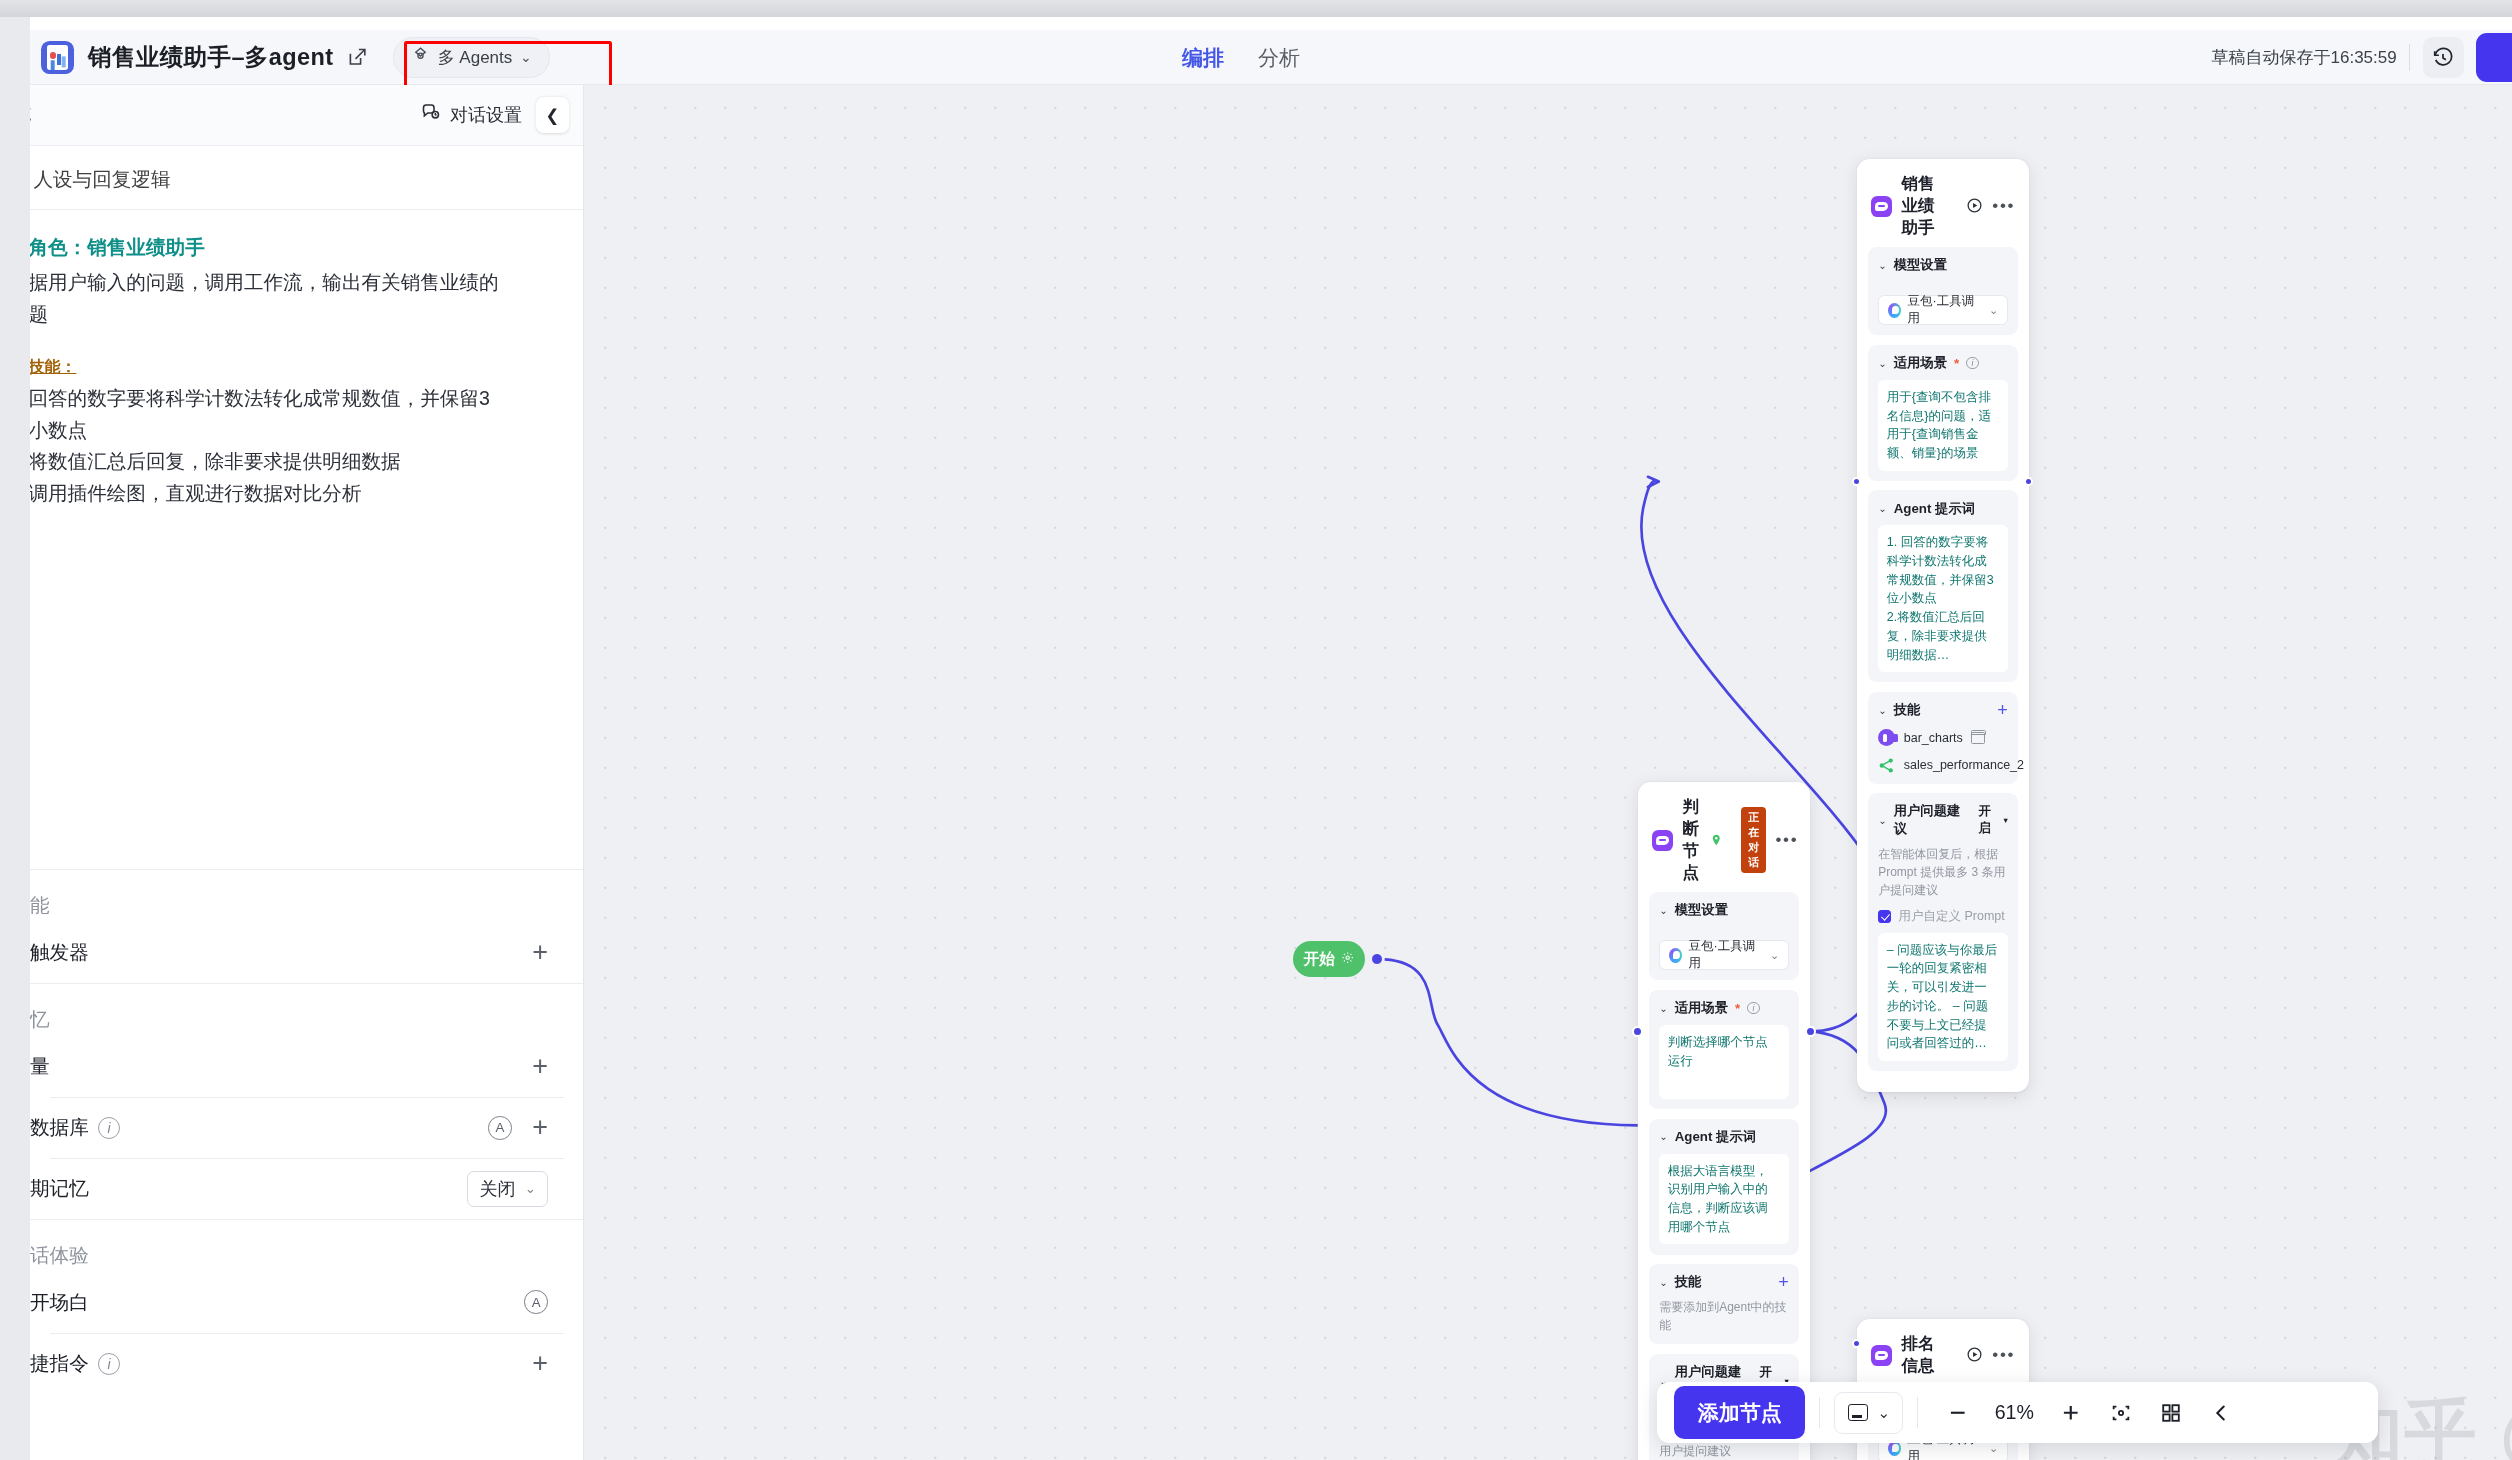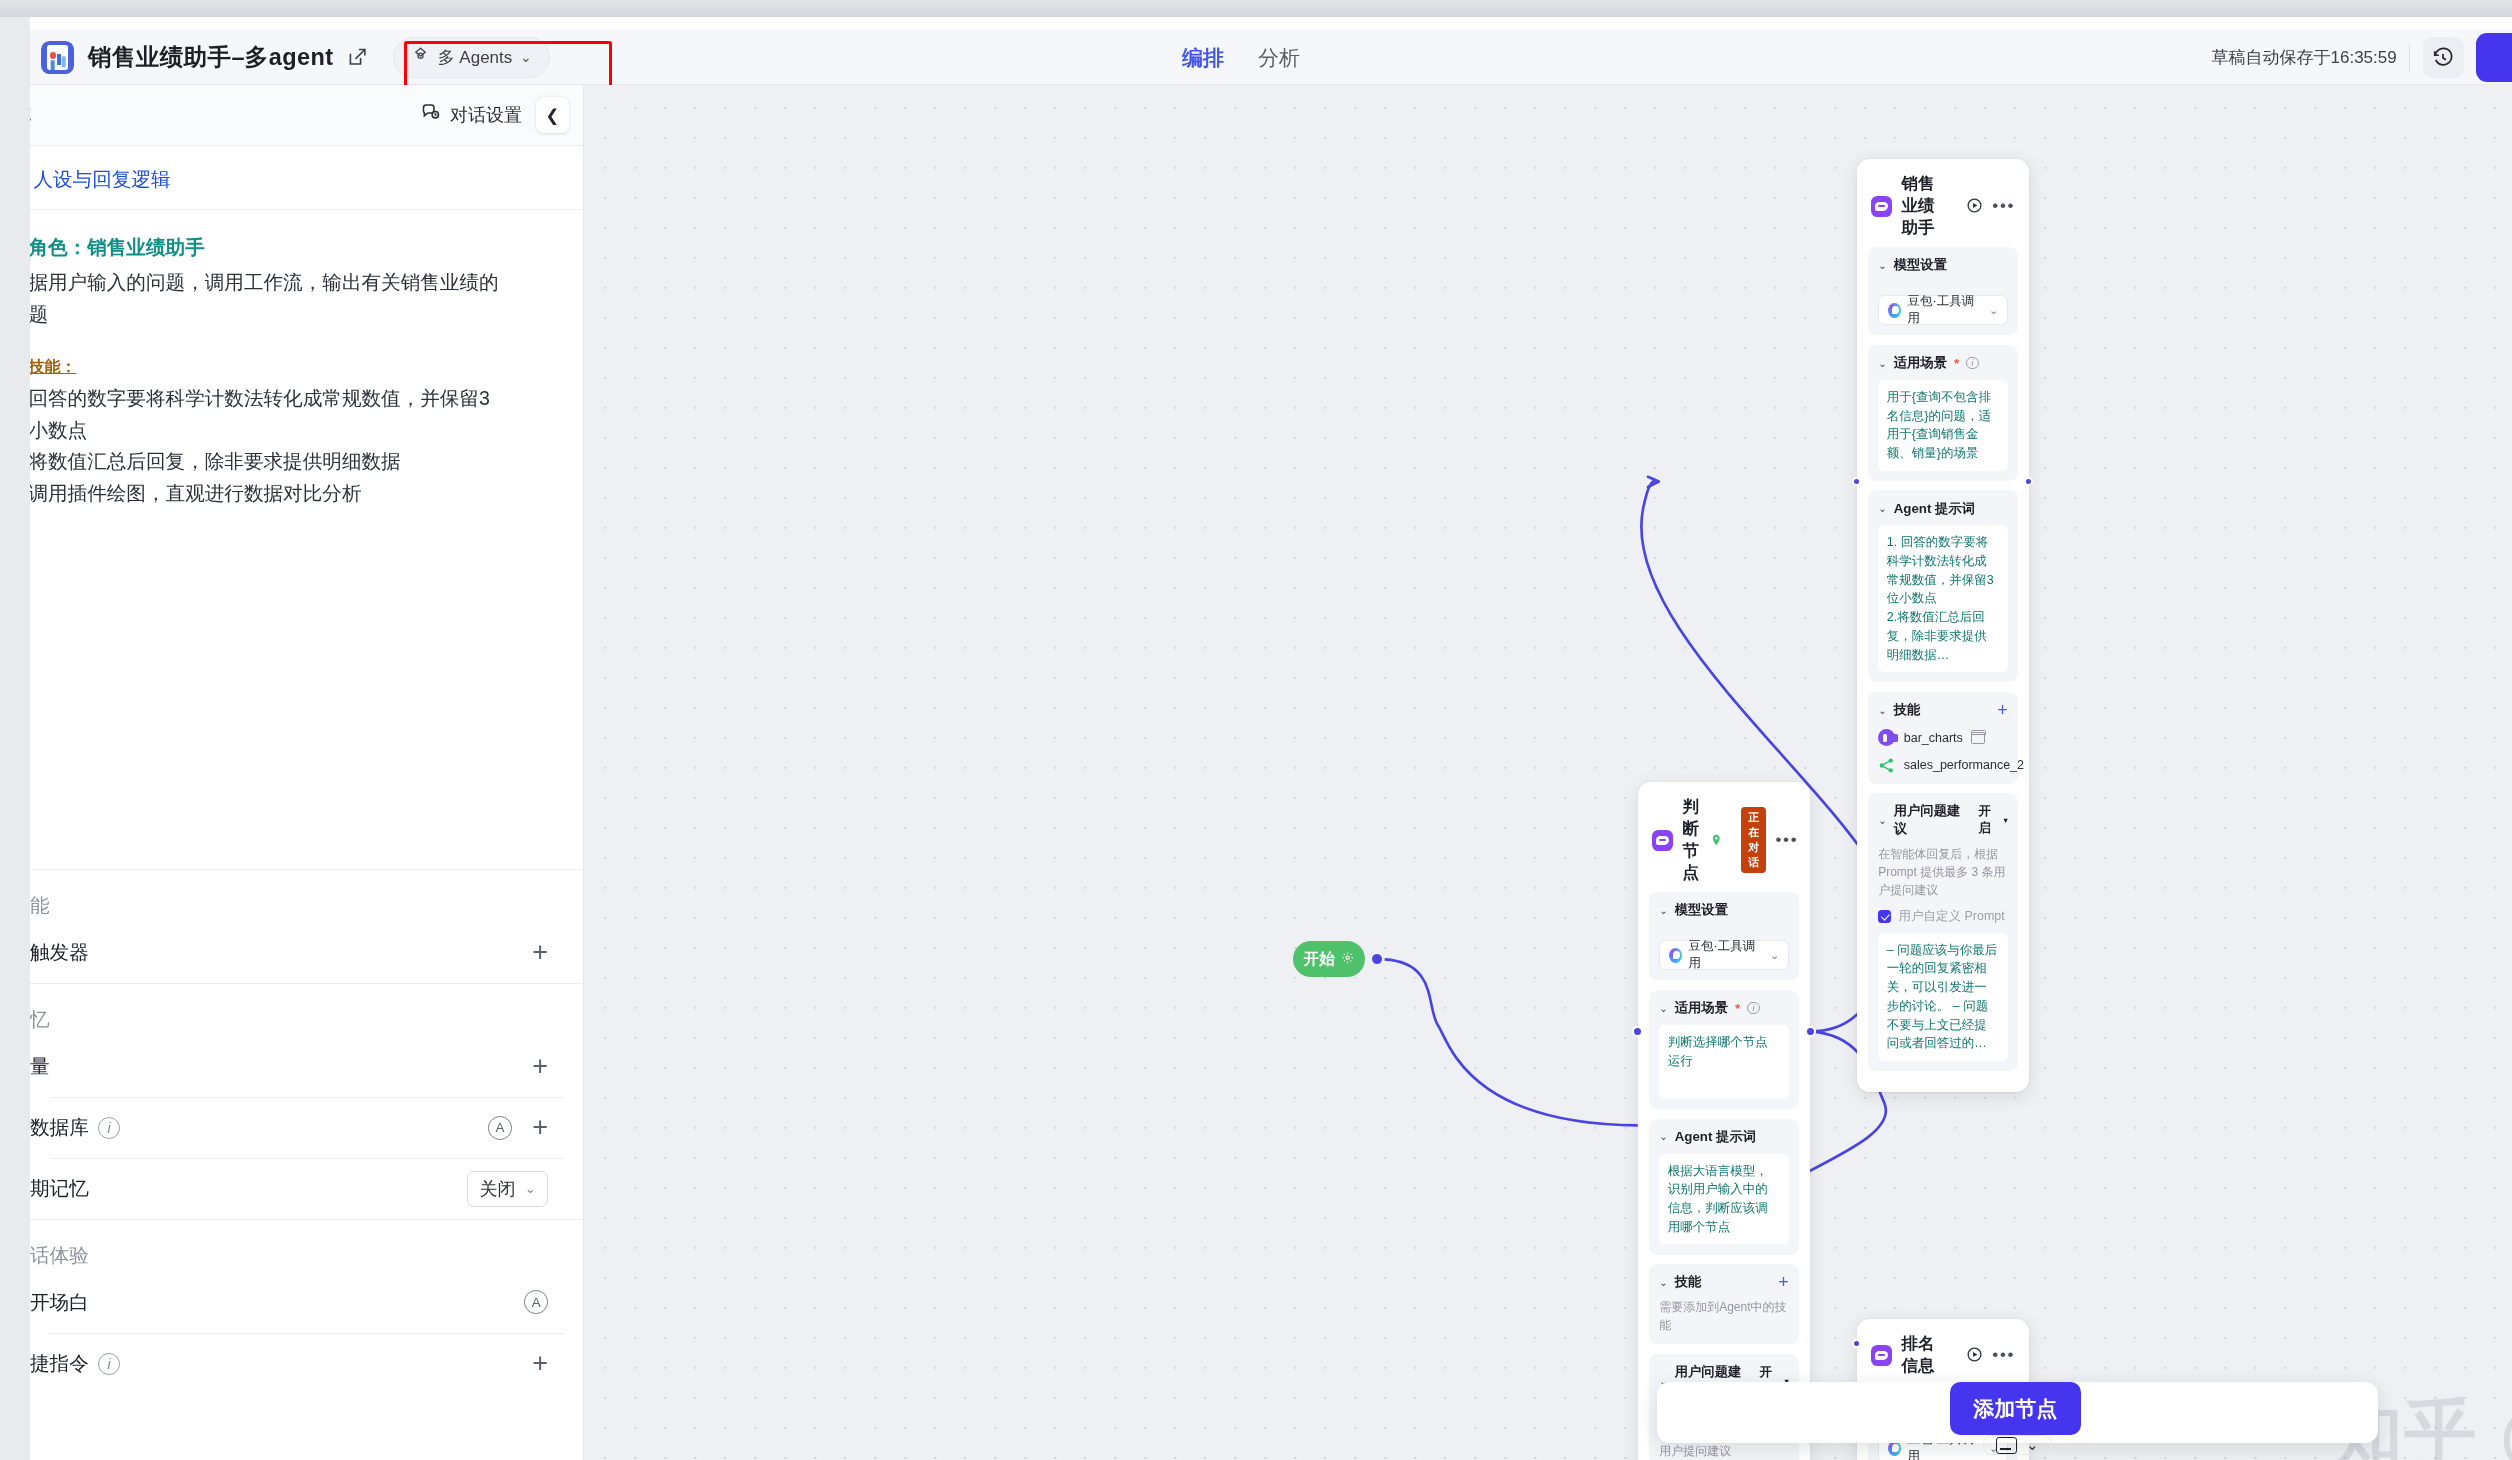--- a/index.html
+++ b/index.html
@@ -48,21 +48,21 @@
   .panel { position:absolute; left:30px; top:85px; width:554px; height:1375px;
      background:#fff; border-right:0.8px solid #e6e7ed; overflow:hidden; }
   .panel-head { height:61px; background:#fafbfd; border-bottom:0.8px solid #ecedf2;
      display:flex; align-items:center; justify-content:space-between; padding:0 14px 0 0; }
   .panel-head .ptitle { font-size:23px; font-weight:700; color:#1d2029; margin-left:-22px; }
   .panel-head .right { display:flex; align-items:center; gap:14px;}
   .chat-set { display:flex; align-items:center; gap:9.4px; font-size:18px; color:#2a2e36; }
   .collapse-btn { width:33px; height:36px; border-radius:7.8px; background:#fff;
      box-shadow:0 0.8px 3.1px rgba(0,0,0,.13); display:flex; align-items:center; justify-content:center;
      font-size:16.5px; color:#23262d; }
-  .sec-label { font-size:19.6px; color:#1d4ed8; font-weight:400; padding:20.4px 0 15.7px 0; margin-left:-17px;}
+  .sec-label { font-size:19.6px; color:#404040; font-weight:400; padding:20.4px 0 15.7px 0; margin-left:-17px;}
   .persona-box { margin:4.7px 0 0 -22px; width:576px; }
   .persona-box .role { color:#0e8f88; font-size:19.6px; font-weight:700; margin-bottom:6.3px;}
   .persona-box p { color:#2c3039; font-size:19.6px; line-height:1.62; }
   .persona-box .skills { color:#a16207; font-size:16px; font-weight:700; margin:27px 0 4.7px;text-decoration:underline;}
   .row { display:flex; align-items:center; justify-content:space-between;
      height:61px; border-top:0.8px solid #ededf1; padding-right:15.7px; }
   .row .lab { font-size:19.6px; color:#1d2029; margin-left:-20.4px; display:flex; align-items:center; gap:9.4px;}
   .row .acts { display:flex; align-items:center; gap:20.4px; color:#60646e; }
   .plus { font-size:27px; color:#5a5f69; line-height:1; }
   .circ { width:23.5px; height:23.5px; border-radius:50%; border:1.6px solid #7a7f89;
@@ -140,21 +140,21 @@
   .cbx.on::after{content:"";position:absolute;left:3.9px;top:1.2px;width:3.9px;height:7px;border:solid #fff;border-width:0 1.6px 1.6px 0;transform:rotate(42deg);}
   .chk-row { display:flex; align-items:center; gap:7px; margin-top:8.6px; font-size:12.5px; color:#464b55;}
 
   .port { position:absolute; width:11px; height:11px; border-radius:50%; background:#4a45e0;
      border:2px solid #fff; }
   .port.sm { width:9.4px;height:9.4px; }
 
   
   .toolbar { position:absolute; left:1657px; top:1382px; width:721px; height:61px;
      background:#fff; border-radius:12.5px; box-shadow:0 4.7px 19px rgba(25,30,50,.13);
-     display:flex; align-items:center; padding:0 22px; gap:0;flex-direction:column; }
+     display:flex; align-items:center; padding:0 22px; gap:0; }
   .add-node { background:#4635ee; color:#fff; font-size:21px; font-weight:600;
      border-radius:10.2px; padding:12.5px 23.5px; margin-left:-4.7px;}
   .tb-div { width:0.8px; height:31px; background:#e6e7ee; margin:0 14px; }
   .tb-box { border:0.8px solid #e7e8ee; border-radius:8.6px; height:42px; display:flex;
      align-items:center; gap:9.4px; padding:0 12.5px; }
   .scr-ico { width:20.4px;height:17px;border:1.9px solid #1d2029;border-radius:3.1px; position:relative;}
   .scr-ico::after{content:"";position:absolute;left:3.1px;bottom:2.4px;width:10.2px;height:2.4px;background:#1d2029;}
   .tb-item { padding:0 14px; display:flex; align-items:center; justify-content:center; color:#1d2029; }
   .zoom-val { font-size:19.6px; color:#1d2029; min-width:61px; text-align:center; }
 

